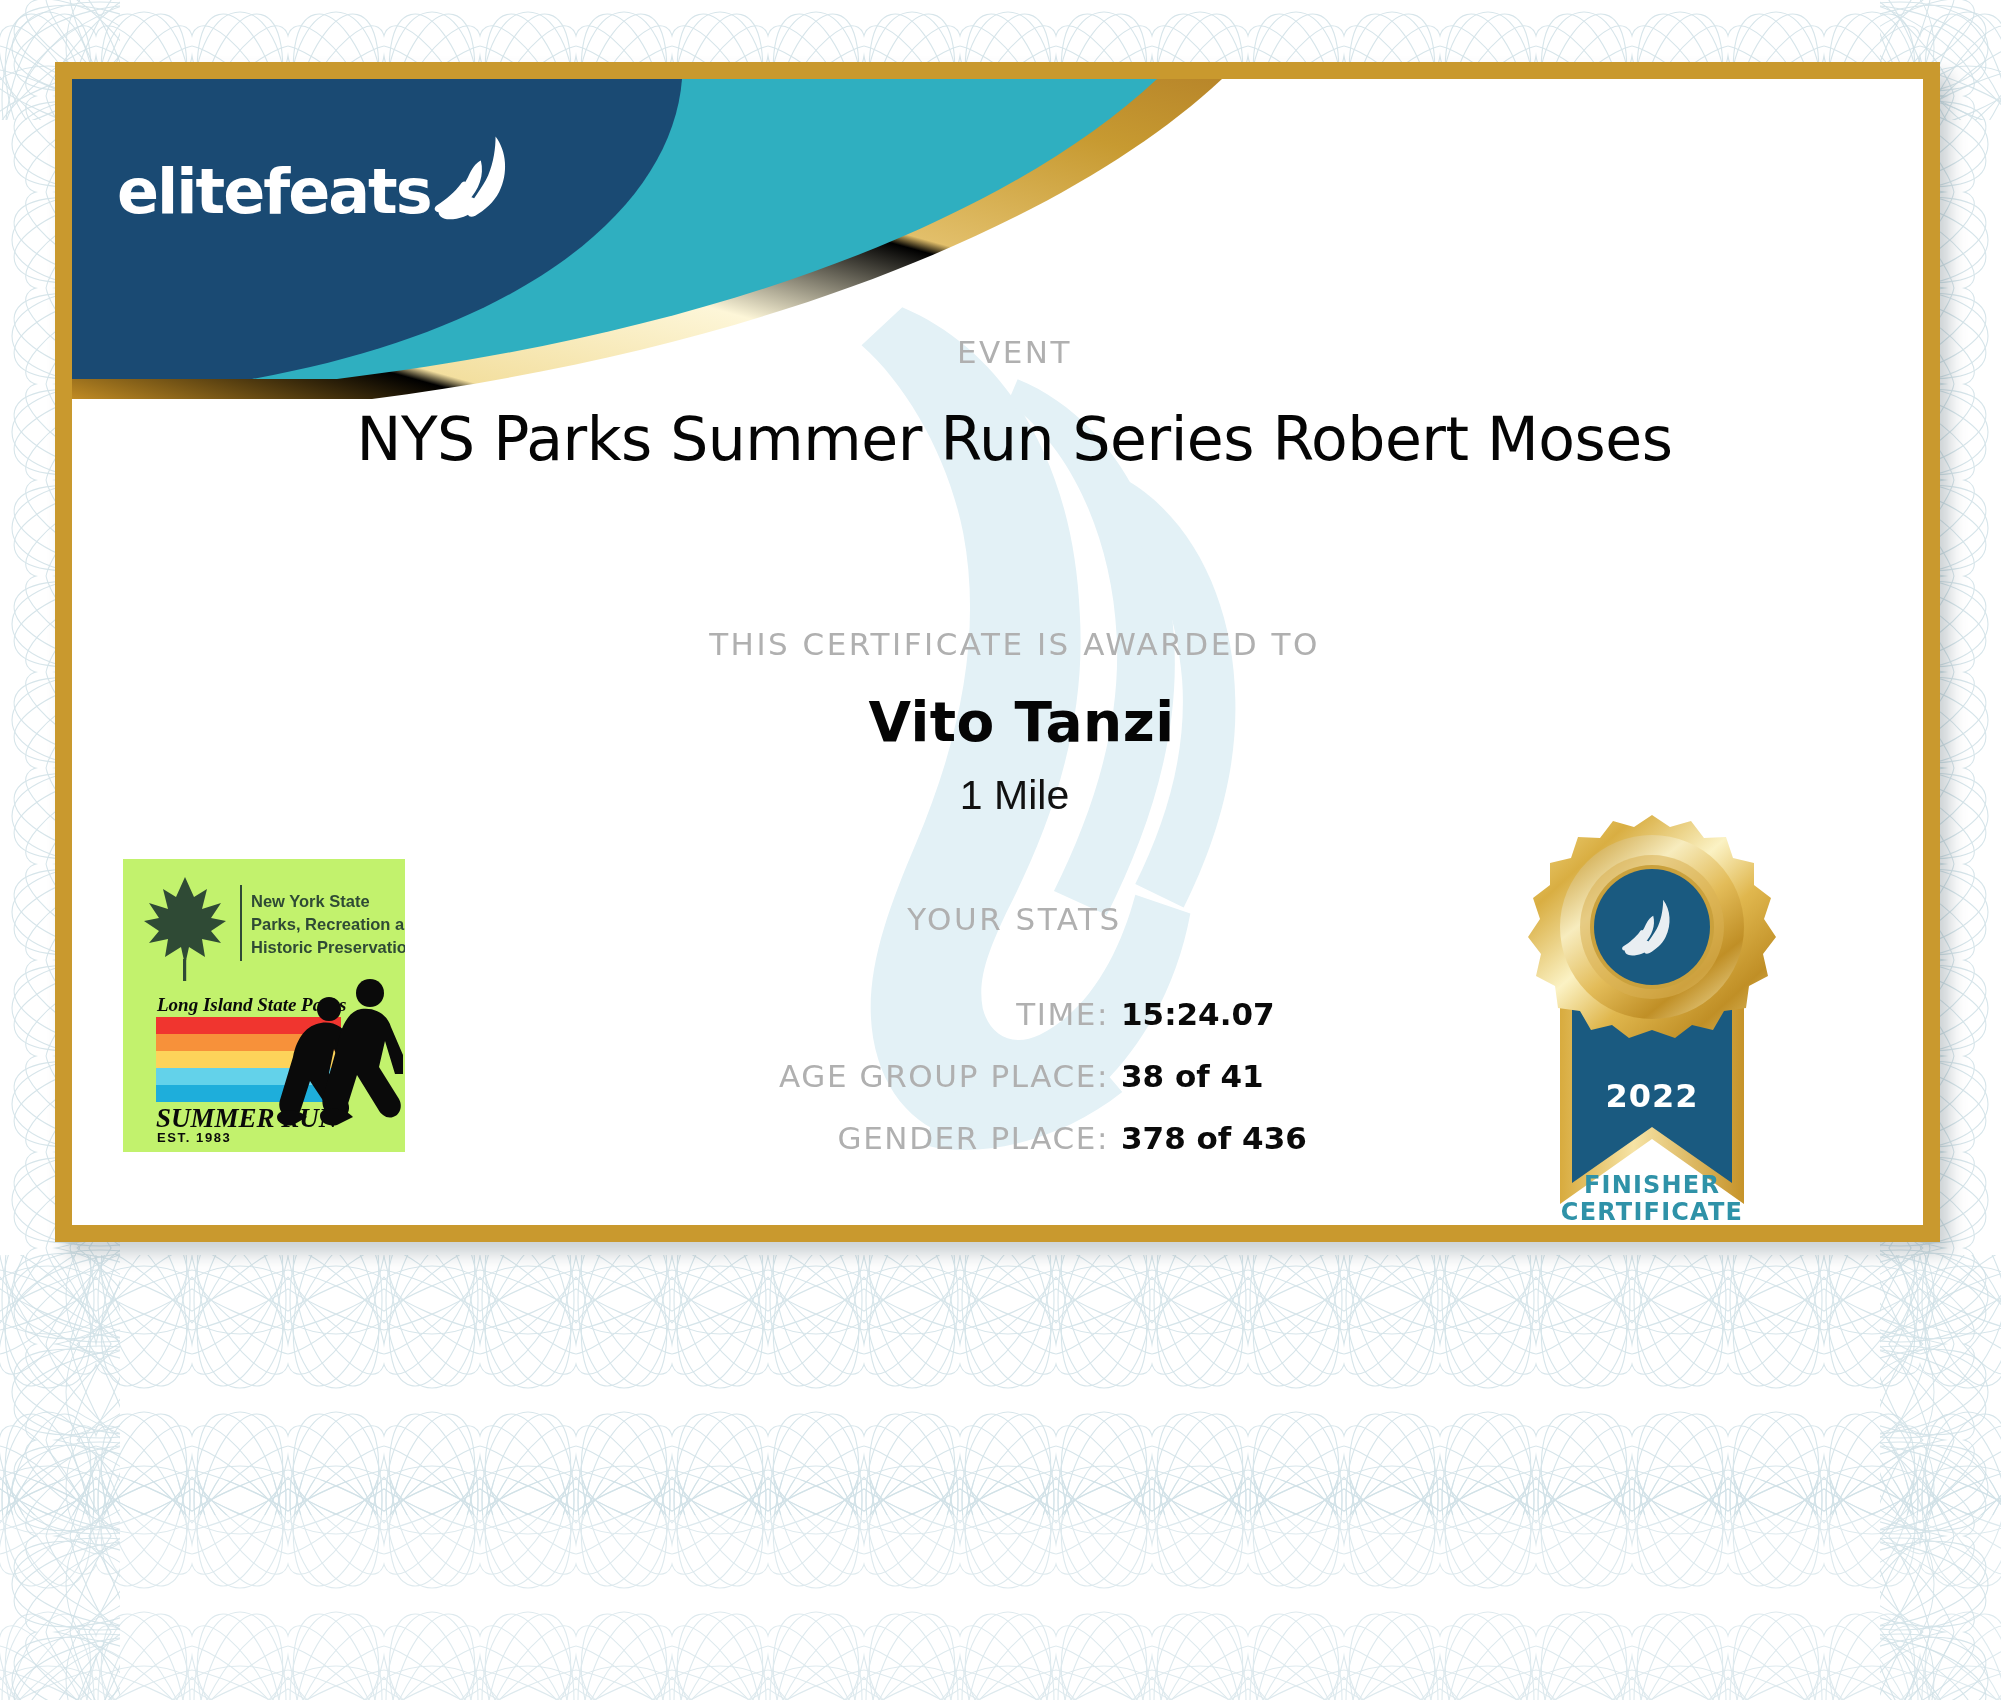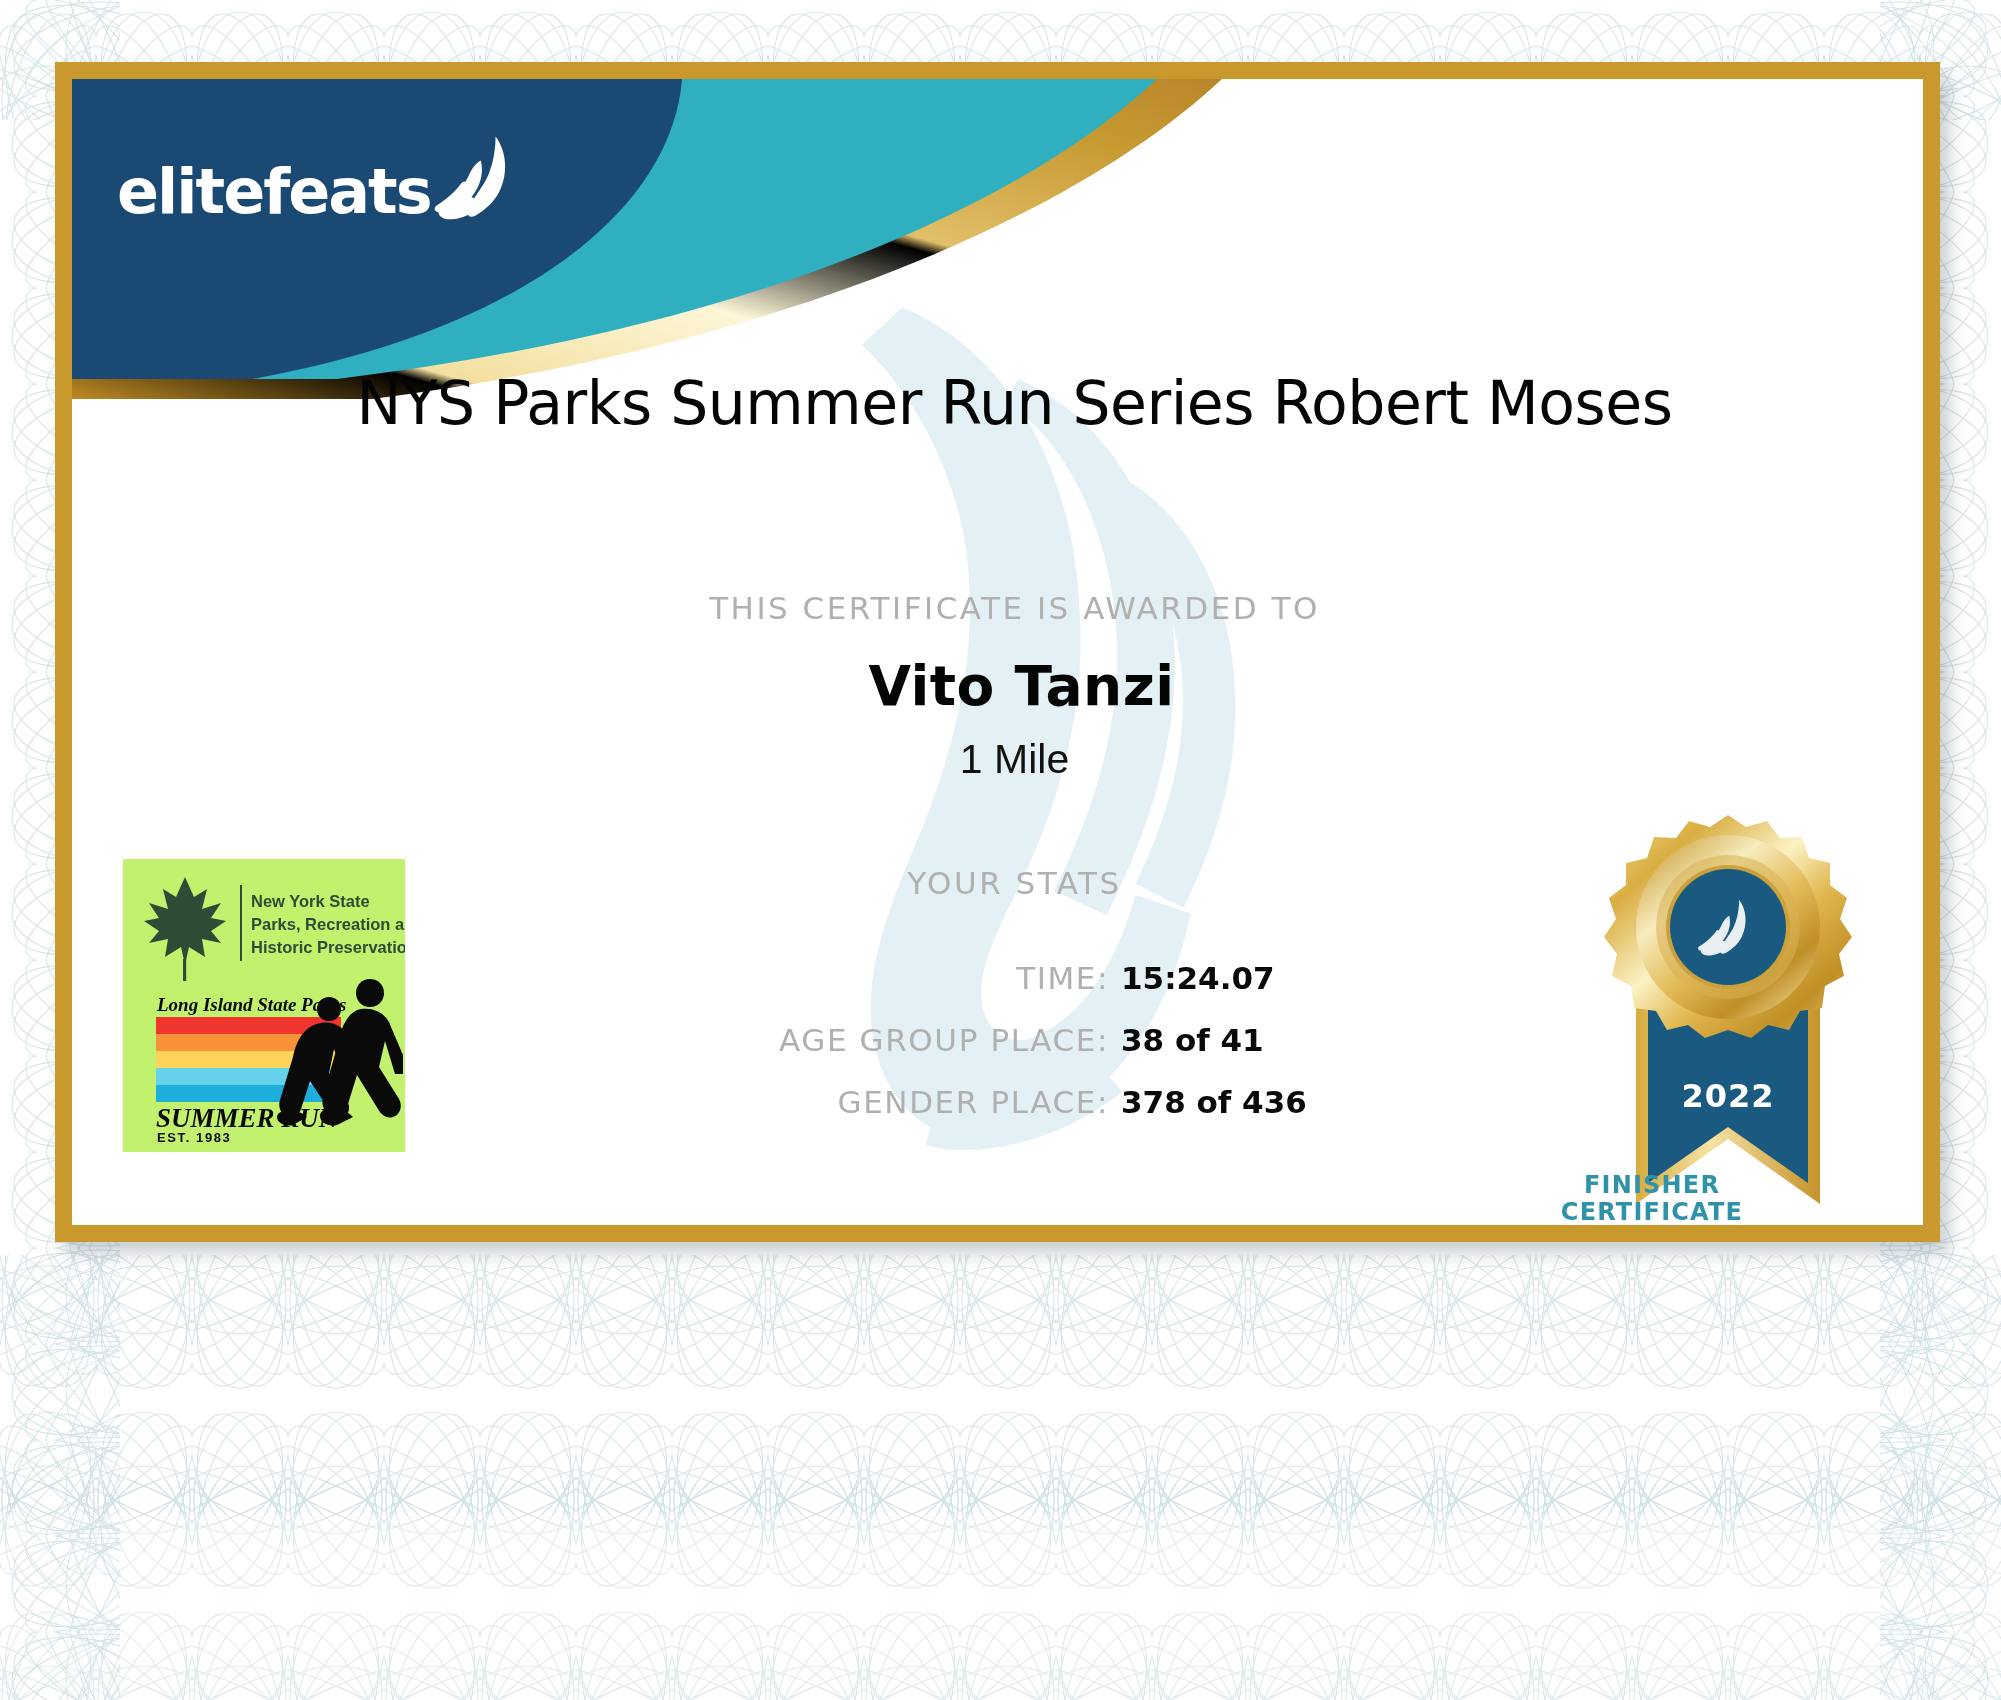--- a/index.html
+++ b/index.html
@@ -171,21 +171,21 @@
     width: 282px;
     height: 293px;
     background: #c2f26d;
     z-index: 6;
     overflow: hidden;
   }
 
   
   #medal-badge {
     position: absolute;
-    left: 1506px;
+    left: 1430px;
     top: 730px;
     width: 300px;
     height: 430px;
     z-index: 6;
   }
 
   #finisher-caption {
     position: absolute;
     left: 1410px;
     top: 1093px;
@@ -287,20 +287,21 @@
                      C1 87 1 83 4 81 C14 75 24 66 30 58 C32 55 34 54 36 56 Z"></path>
             <path d="M14 78 C24 74 34 70 42 72 C48 74 50 80 46 85
                      C40 92 28 96 18 96 C10 96 6 92 6 88 C6 83 9 80 14 78 Z"></path>
           </g>
         </svg>
       </div>
     </div>
 
     <div id="cert-body">
 
+      <div class="section-label">EVENT</div>
 
       <div id="event-title">NYS Parks Summer Run Series Robert Moses</div>
 
       <div class="section-label" id="awarded-label">THIS CERTIFICATE IS AWARDED TO</div>
 
       <div id="recipient-name">Vito Tanzi</div>
 
       <div id="race-distance">1 Mile</div>
 
       <div class="section-label" id="stats-label">YOUR STATS</div>

